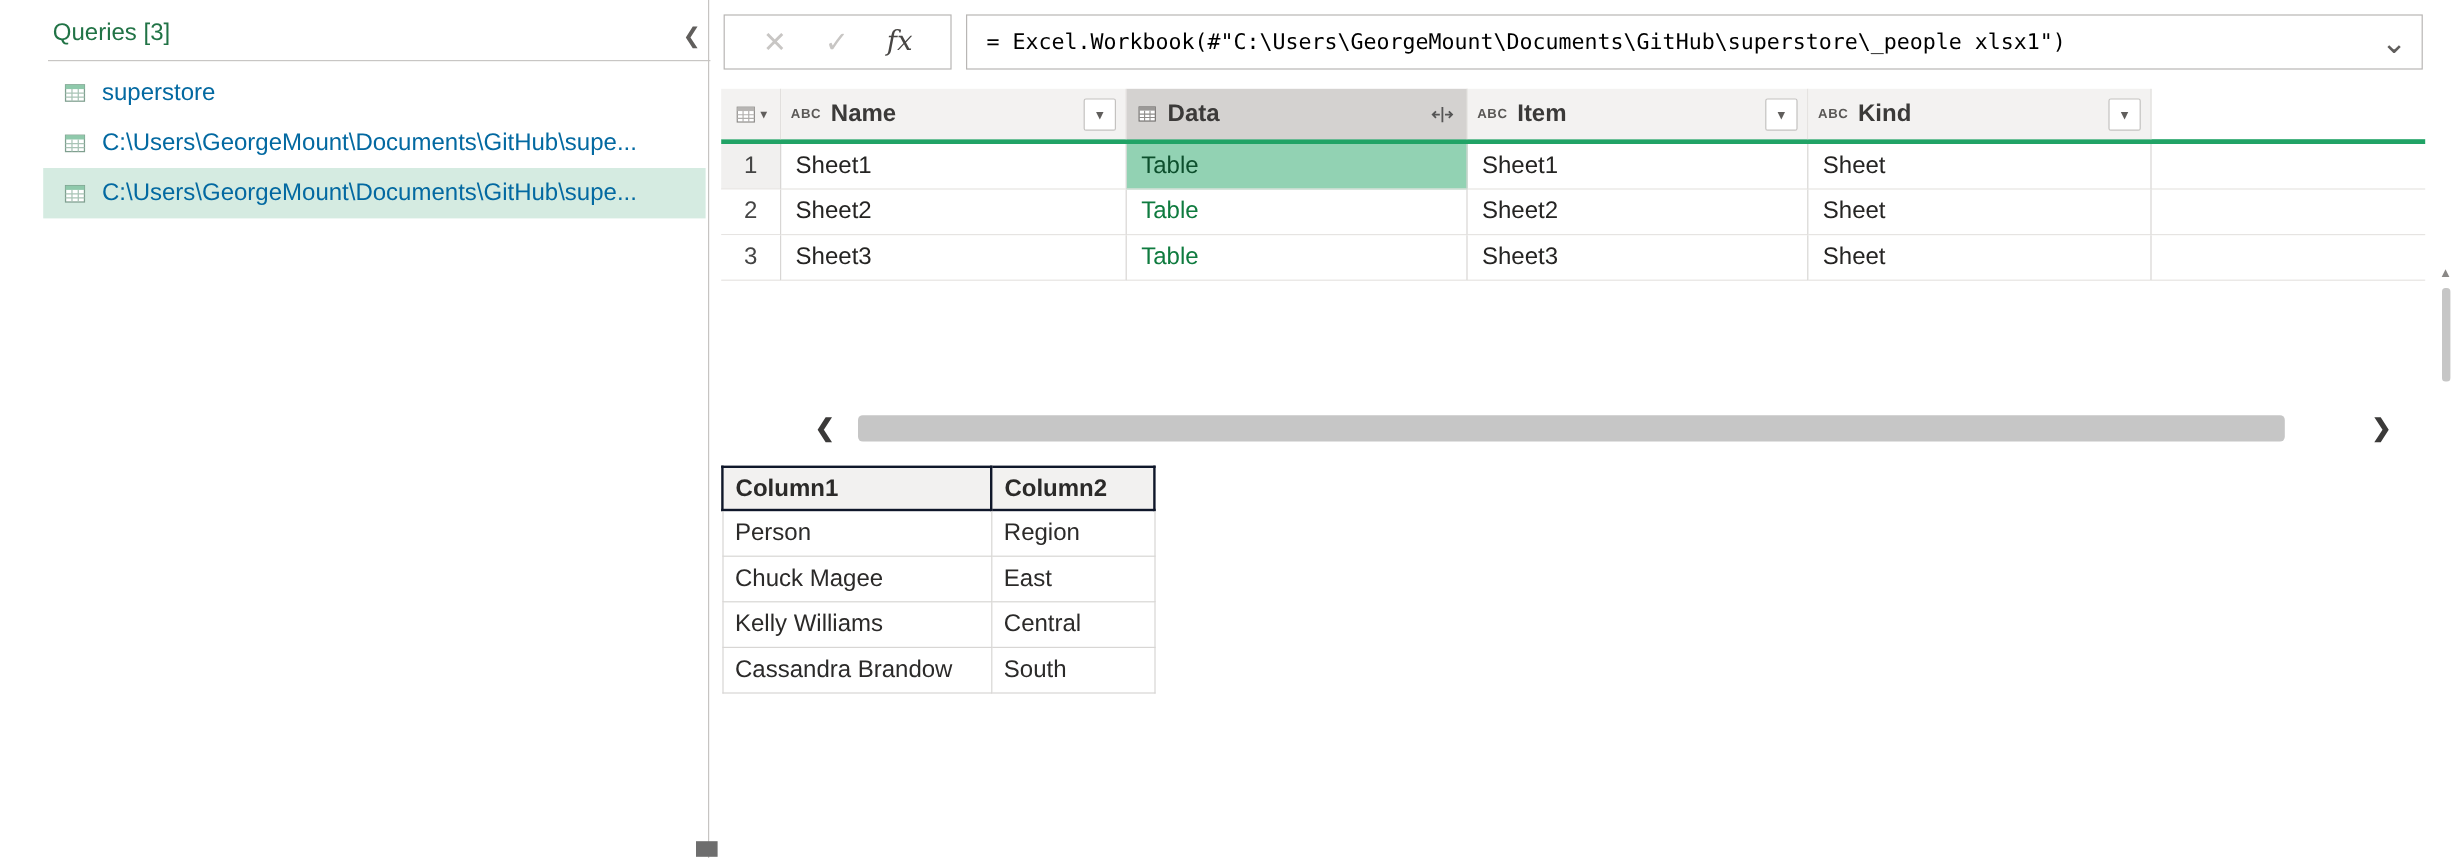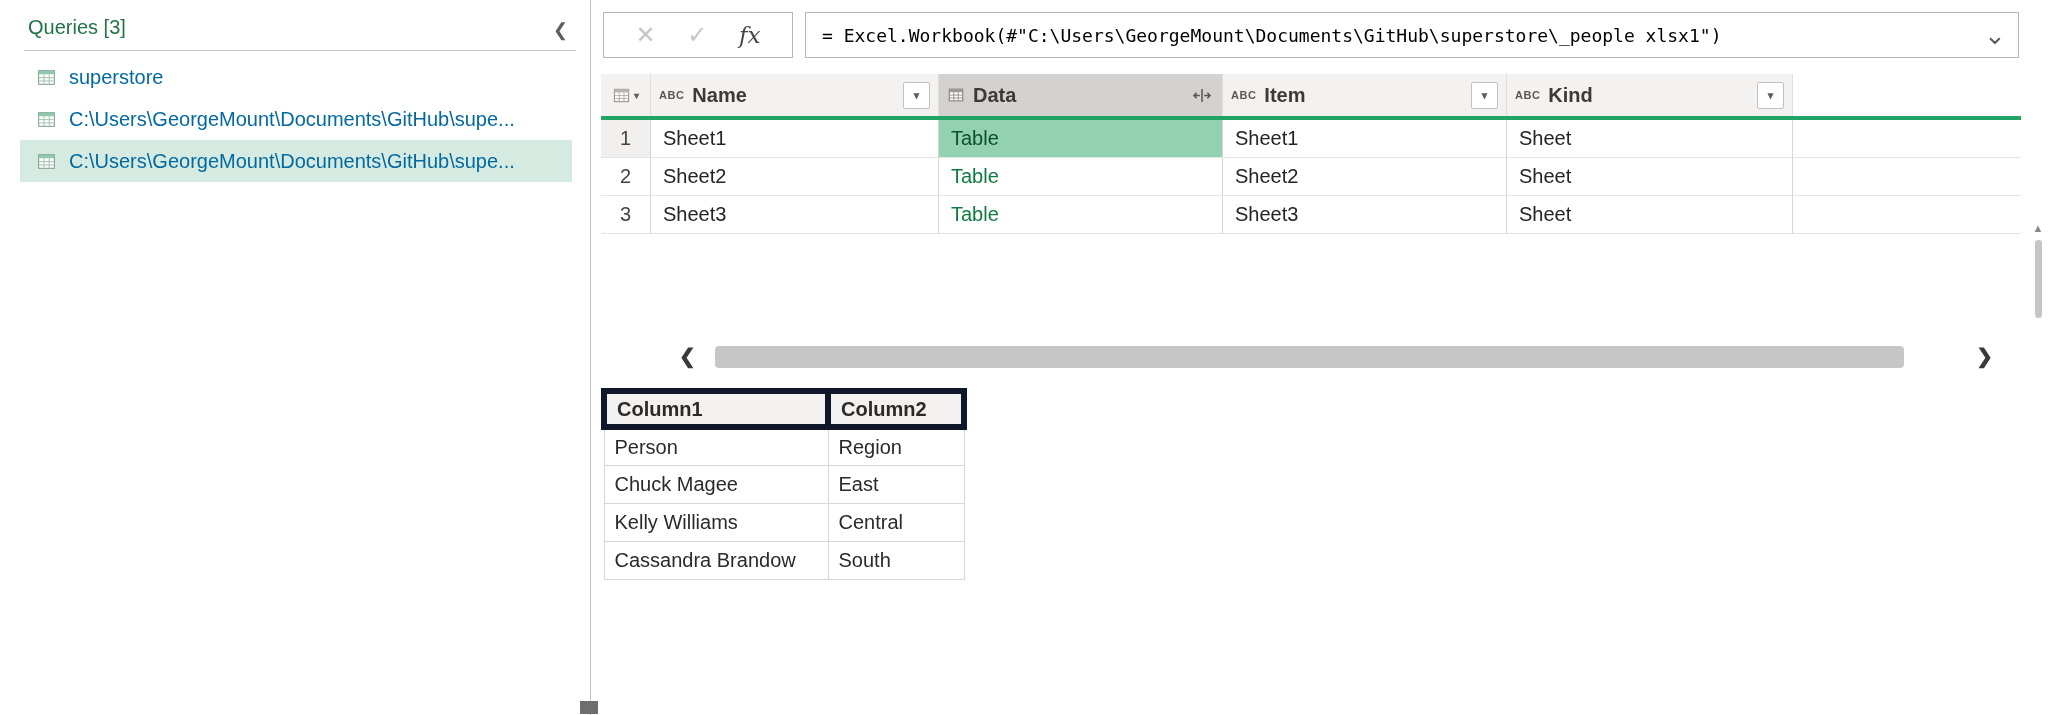--- a/index.html
+++ b/index.html
@@ -10,21 +10,21 @@
     color:#252423;
   }
   .stage {
     position:relative;
     width:2048px; height:715px;
     background:#fff;
     overflow:hidden;
   }
 
   
-  .sidebar { position:absolute; left:0; top:0; width:590px; height:633px; background:#fff; }
+  .sidebar { position:absolute; left:16px; top:0; width:590px; height:633px; background:#fff; }
   .sb-header { position:absolute; top:16px; left:28px; right:14px; height:28px; }
   .sb-title { font-size:20px; color:#217346; }
   .sb-collapse {
     position:absolute; right:8px; top:0;
     font-size:18px; color:#605e5c; cursor:pointer; line-height:28px;
   }
   .sb-rule { position:absolute; top:50px; left:24px; right:14px; height:1px; background:#c8c6c4; }
   .sb-items { position:absolute; top:56px; left:20px; width:552px; }
   .sb-item {
     height:42px; display:flex; align-items:center; gap:12px;
@@ -103,21 +103,21 @@
 
   
   .vscroll { position:absolute; right:3px; top:222px; width:14px; text-align:center; }
   .vs-up { font-size:11px; color:#8a8886; cursor:pointer; display:block; }
   .vs-thumb { width:7px; height:78px; background:#c6c6c6; margin:6px auto 0; border-radius:3px; cursor:pointer; }
 
   
   .preview { position:absolute; top:388px; left:10px; }
   .ptable { border-collapse:collapse; font-size:20px; color:#2b2a29; }
   .ptable th {
-    height:36px; background:#f2f1f0; border:6px solid #0f172a;
+    height:36px; background:#f2f1f0; border:2px solid #0f172a;
     text-align:left; padding:0 10px; font-weight:bold; font-size:20px;
   }
   .ptable td { height:38px; border:1px solid #d8d6d4; padding:0 10px; }
   .pcol1 { width:224px; } .pcol2 { width:136px; }
 
   svg { display:block; }
 </style>
 </head>
 <body>
 

